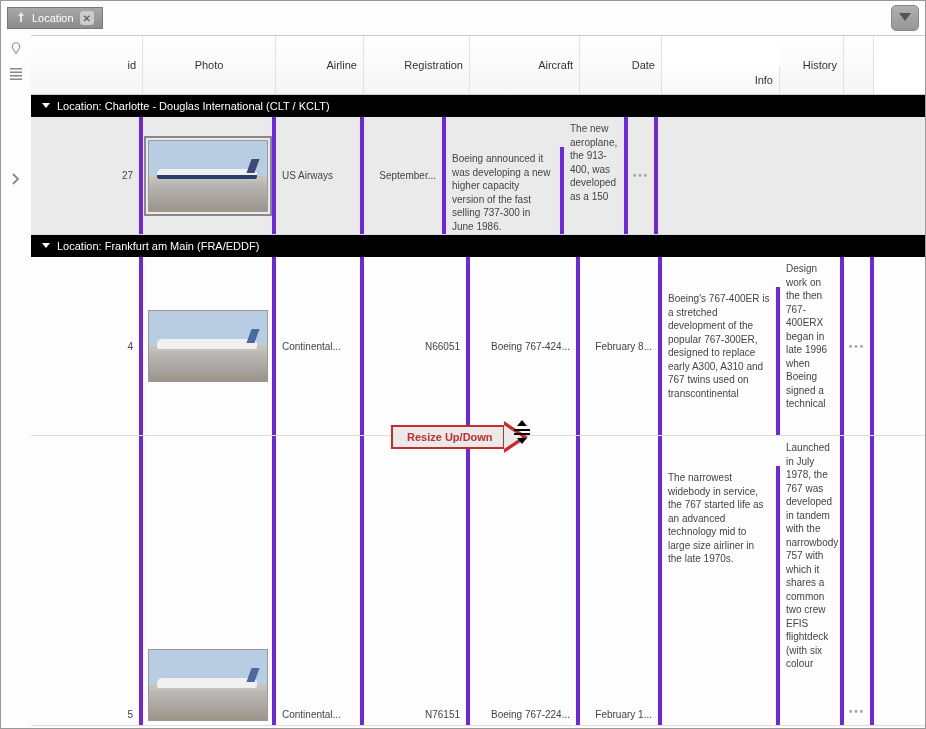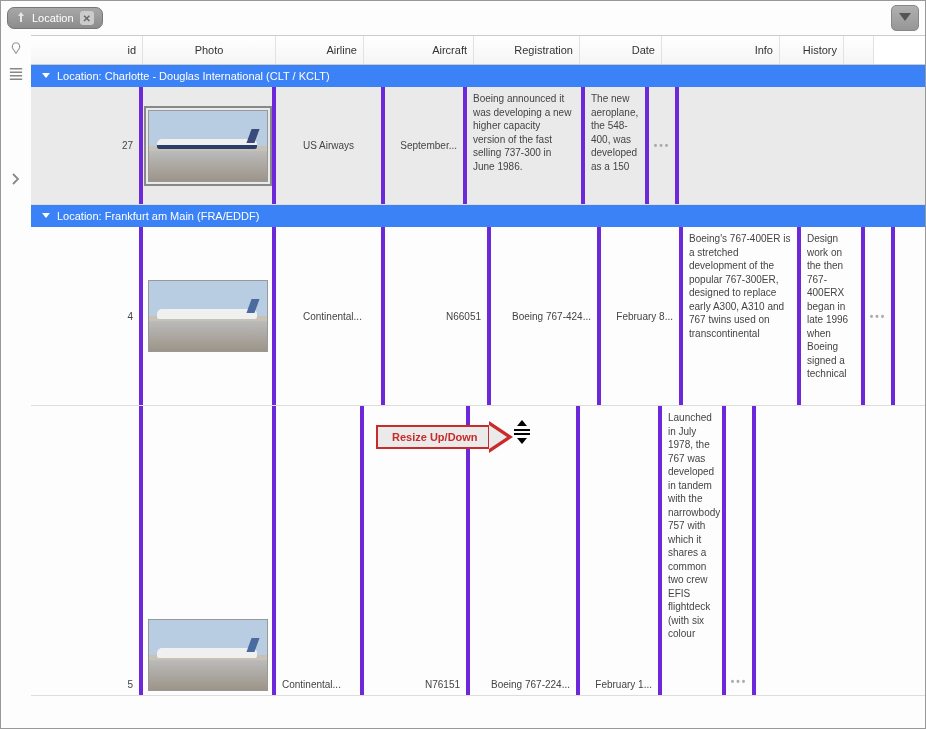--- a/index.html
+++ b/index.html
@@ -1,21 +1,21 @@
 <!DOCTYPE html>
 <html><head>
 <meta charset="utf-8">
 <style>
 * { box-sizing: border-box; margin: 0; padding: 0; }
 body { font-family: Tahoma, Arial, sans-serif; font-size: 11px; color: #444; background: #fff; overflow: hidden; }
 
 .viewport { width: 926px; height: 729px; border: 1px solid #999; position: relative; background: #fdfdfd; overflow-y: scroll; }
 
 .toolbar { height: 34px; padding: 6px; display: flex; align-items: center; justify-content: space-between; }
-.chip { background: linear-gradient(#a8a8a8, #8c8c8c); color: #fff; border: 1px solid #777; border-radius: 7px; padding: 3px 8px; display: flex; align-items: center; gap: 6px; }
+.chip { background: linear-gradient(#a8a8a8, #8c8c8c); color: #fff; border: 1px solid #777; border-radius: 0; padding: 3px 8px; display: flex; align-items: center; gap: 6px; }
 .chip .sort-icon { display: inline-block; width: 10px; height: 10px; }
 .chip .close-x { background: #ccc; color: #666; width: 14px; height: 14px; border-radius: 3px; display: flex; align-items: center; justify-content: center; font-size: 10px; font-weight: bold; cursor: pointer; }
 .menu-btn { width: 28px; height: 26px; background: linear-gradient(#b0b0b0, #969696); border: 1px solid #888; border-radius: 5px; display: flex; align-items: center; justify-content: center; cursor: pointer; }
 .menu-btn svg { fill: #555; }
 
 .grid { display: flex; }
 .gutter { width: 30px; display: flex; flex-direction: column; align-items: center; padding-top: 6px; gap: 10px; color: #888; justify-content: flex-start; }
 .gutter .icon { width: 14px; height: 14px; }
 .gutter .chev-right { margin-top: 80px; }
 
@@ -23,59 +23,59 @@
 
 .headers { display: flex; border-top: 1px solid #ccc; border-bottom: 1px solid #ccc; background: #fff; }
 .hcell { border-right: 1px solid #e2e2e2; padding: 8px 6px; color: #333; background: linear-gradient(#fff, #f5f5f5); font-size: 11px; display: flex; align-items: center; justify-content: flex-end; }
 .hcell.center { justify-content: center; }
 .w-id { width: 112px; justify-content: flex-end; }
 .w-photo { width: 133px; }
 .w-airline { width: 88px; }
 .w-reg { width: 106px; }
 .w-aircraft { width: 110px; }
 .w-date { width: 82px; }
-.w-info { width: 118px; }
+.w-info { width: 118px; margin-top: 30px; }
 .w-history { width: 64px; }
 .w-actions { width: 30px; }
 
-.group-header { background: #3b82f6; color: #fff; padding: 5px 10px; display: flex; align-items: center; gap: 6px; font-size: 11px; }
+.group-header { background: #000000; color: #fff; padding: 5px 10px; display: flex; align-items: center; gap: 6px; font-size: 11px; }
 .group-header svg { fill: #fff; width: 10px; height: 10px; }
 
 .row { display: flex; border-bottom: 1px solid #ddd; }
 .row.sel { background: #eaeaea; }
 .cell { border-right: 4px solid #6d28d9; padding: 5px 6px; overflow: hidden; font-size: 10px; color: #444; }
 .cell.right { text-align: right; }
 .cell.photo { display: flex; align-items: center; justify-content: center; padding: 4px; }
 .wrap { line-height: 1.35; }
 .nowrap { white-space: nowrap; overflow: hidden; text-overflow: ellipsis; }
 
 .thumb { width: 120px; height: 72px; position: relative; border: 1px solid #999; background: linear-gradient(#b8cde2 50%, #c8c1b5 50%); }
 .thumb.sel { outline: 2px solid #888; outline-offset: 2px; }
 .fuselage { position: absolute; bottom: 32px; left: 8px; width: 100px; height: 10px; background: #f0f0f0; border-radius: 5px 5px 2px 2px; }
 .fuselage.blue::after { content:''; position:absolute; bottom:0; left:0; right:0; height:4px; background:#2a3e6b; border-radius: 0 0 2px 2px; }
 .tail { position:absolute; bottom:38px; right:10px; width:8px; height:14px; background:#3a4a7a; transform: skewX(-20deg); }
 .ground { position:absolute; bottom:0; left:0; right:0; height:30px; background: linear-gradient(#bbb, #9c9488); }
 
 .actions { display:flex; align-items:center; justify-content:center; color:#aaa; letter-spacing:2px; font-weight:bold; cursor:pointer; }
 
-.annotation { position: absolute; left: 375px; top: 420px; z-index: 10; display:flex; align-items:center; pointer-events: none; }
+.annotation { position: absolute; left: 390px; top: 420px; z-index: 10; display:flex; align-items:center; pointer-events: none; }
 .arrow-body { background: #eaeaea; border: 2px solid #c92a2a; color: #c92a2a; font-weight: bold; font-size: 11px; padding: 4px 10px 4px 14px; position:relative; }
 .arrow-head { width:0; height:0; border-top: 16px solid transparent; border-bottom: 16px solid transparent; border-left: 24px solid #c92a2a; margin-left: -1px; position: relative; }
 .arrow-head::after { content:''; position:absolute; left:-24px; top:-12px; width:0; height:0; border-top: 12px solid transparent; border-bottom: 12px solid transparent; border-left: 18px solid #eaeaea; }
 
 .resize-cursor { position:absolute; left: 508px; top: 418px; z-index: 11; pointer-events: none; }
 .resize-cursor svg { width: 26px; height: 26px; }
 
 .row-h1 { height: 118px; }
 .row-h2 { height: 179px; }
 .row-h3 { height: 290px; }
 
 .alignmid { display:flex; align-items:center; }
 .alignmid.right { justify-content: flex-end; }
-.alignmid.left { justify-content: flex-start; margin-left: 21px; }
+.alignmid.left { justify-content: flex-start; }
 </style>
 </head>
 <body>
 
 <div class="viewport">
 
   <div class="toolbar">
     <div class="chip">
       <span>
         <svg class="sort-icon" viewBox="0 0 10 10">
@@ -110,22 +110,22 @@
           </svg>
       </span>
     </div>
 
     <div class="content">
 
       <div class="headers">
         <div class="hcell w-id">id</div>
         <div class="hcell w-photo center">Photo</div>
         <div class="hcell w-airline">Airline</div>
+        <div class="hcell w-reg">Registration</div>
         <div class="hcell w-aircraft">Aircraft</div>
-        <div class="hcell w-reg">Registration</div>
         <div class="hcell w-date">Date</div>
         <div class="hcell w-info">Info</div>
         <div class="hcell w-history">History</div>
         <div class="hcell w-actions"></div>
       </div>
 
       <div class="group-header">
         <svg viewBox="0 0 10 10">
             <path d="M1 2 L5 7 L9 2 Z"></path>
           </svg>
@@ -137,21 +137,21 @@
         <div class="cell w-photo photo">
           <div class="thumb sel">
             <div class="ground"></div>
               <div class="fuselage blue"></div>
               <div class="tail"></div>
           </div>
         </div>
         <div class="cell w-airline alignmid left nowrap">US Airways</div>
         <div class="cell w-date alignmid right nowrap">September...</div>
         <div class="cell w-info wrap">Boeing announced it was developing a new higher capacity version of the fast selling 737-300 in June 1986.</div>
-        <div class="cell w-history wrap">The new aeroplane, the 548-400, was developed as a 150</div>
+        <div class="cell w-history wrap">The new aeroplane, the 913-400, was developed as a 150</div>
         <div class="cell w-actions actions">•••</div>
       </div>
 
       <div class="group-header">
         <svg viewBox="0 0 10 10">
             <path d="M1 2 L5 7 L9 2 Z"></path>
           </svg>
         <span>Location: Frankfurt am Main (FRA/EDDF)</span>
       </div>
 
@@ -179,20 +179,21 @@
           <div class="thumb">
             <div class="ground"></div>
               <div class="fuselage"></div>
               <div class="tail" style="background:#4a6aa0"></div>
           </div>
         </div>
         <div class="cell w-airline nowrap" style="display:flex;align-items:flex-end;">Continental...</div>
         <div class="cell w-reg nowrap" style="display:flex;align-items:flex-end;justify-content:flex-end;">N76151</div>
         <div class="cell w-aircraft nowrap" style="display:flex;align-items:flex-end;justify-content:flex-end;">Boeing 767-224...</div>
         <div class="cell w-date nowrap" style="display:flex;align-items:flex-end;justify-content:flex-end;">February 1...</div>
+        <div class="cell w-info wrap">The narrowest widebody in service, the 767 started life as an advanced technology mid to large size airliner in the late 1970s.</div>
         <div class="cell w-history wrap">Launched in July 1978, the 767 was developed in tandem with the narrowbody 757 with which it shares a common two crew EFIS flightdeck (with six colour</div>
         <div class="cell w-actions actions" style="align-items:flex-end;padding-bottom:8px;">•••</div>
       </div>
 
     </div>
   </div>
 
   <div class="annotation">
     <div class="arrow-body">Resize Up/Down</div>
     <div class="arrow-head"></div>

